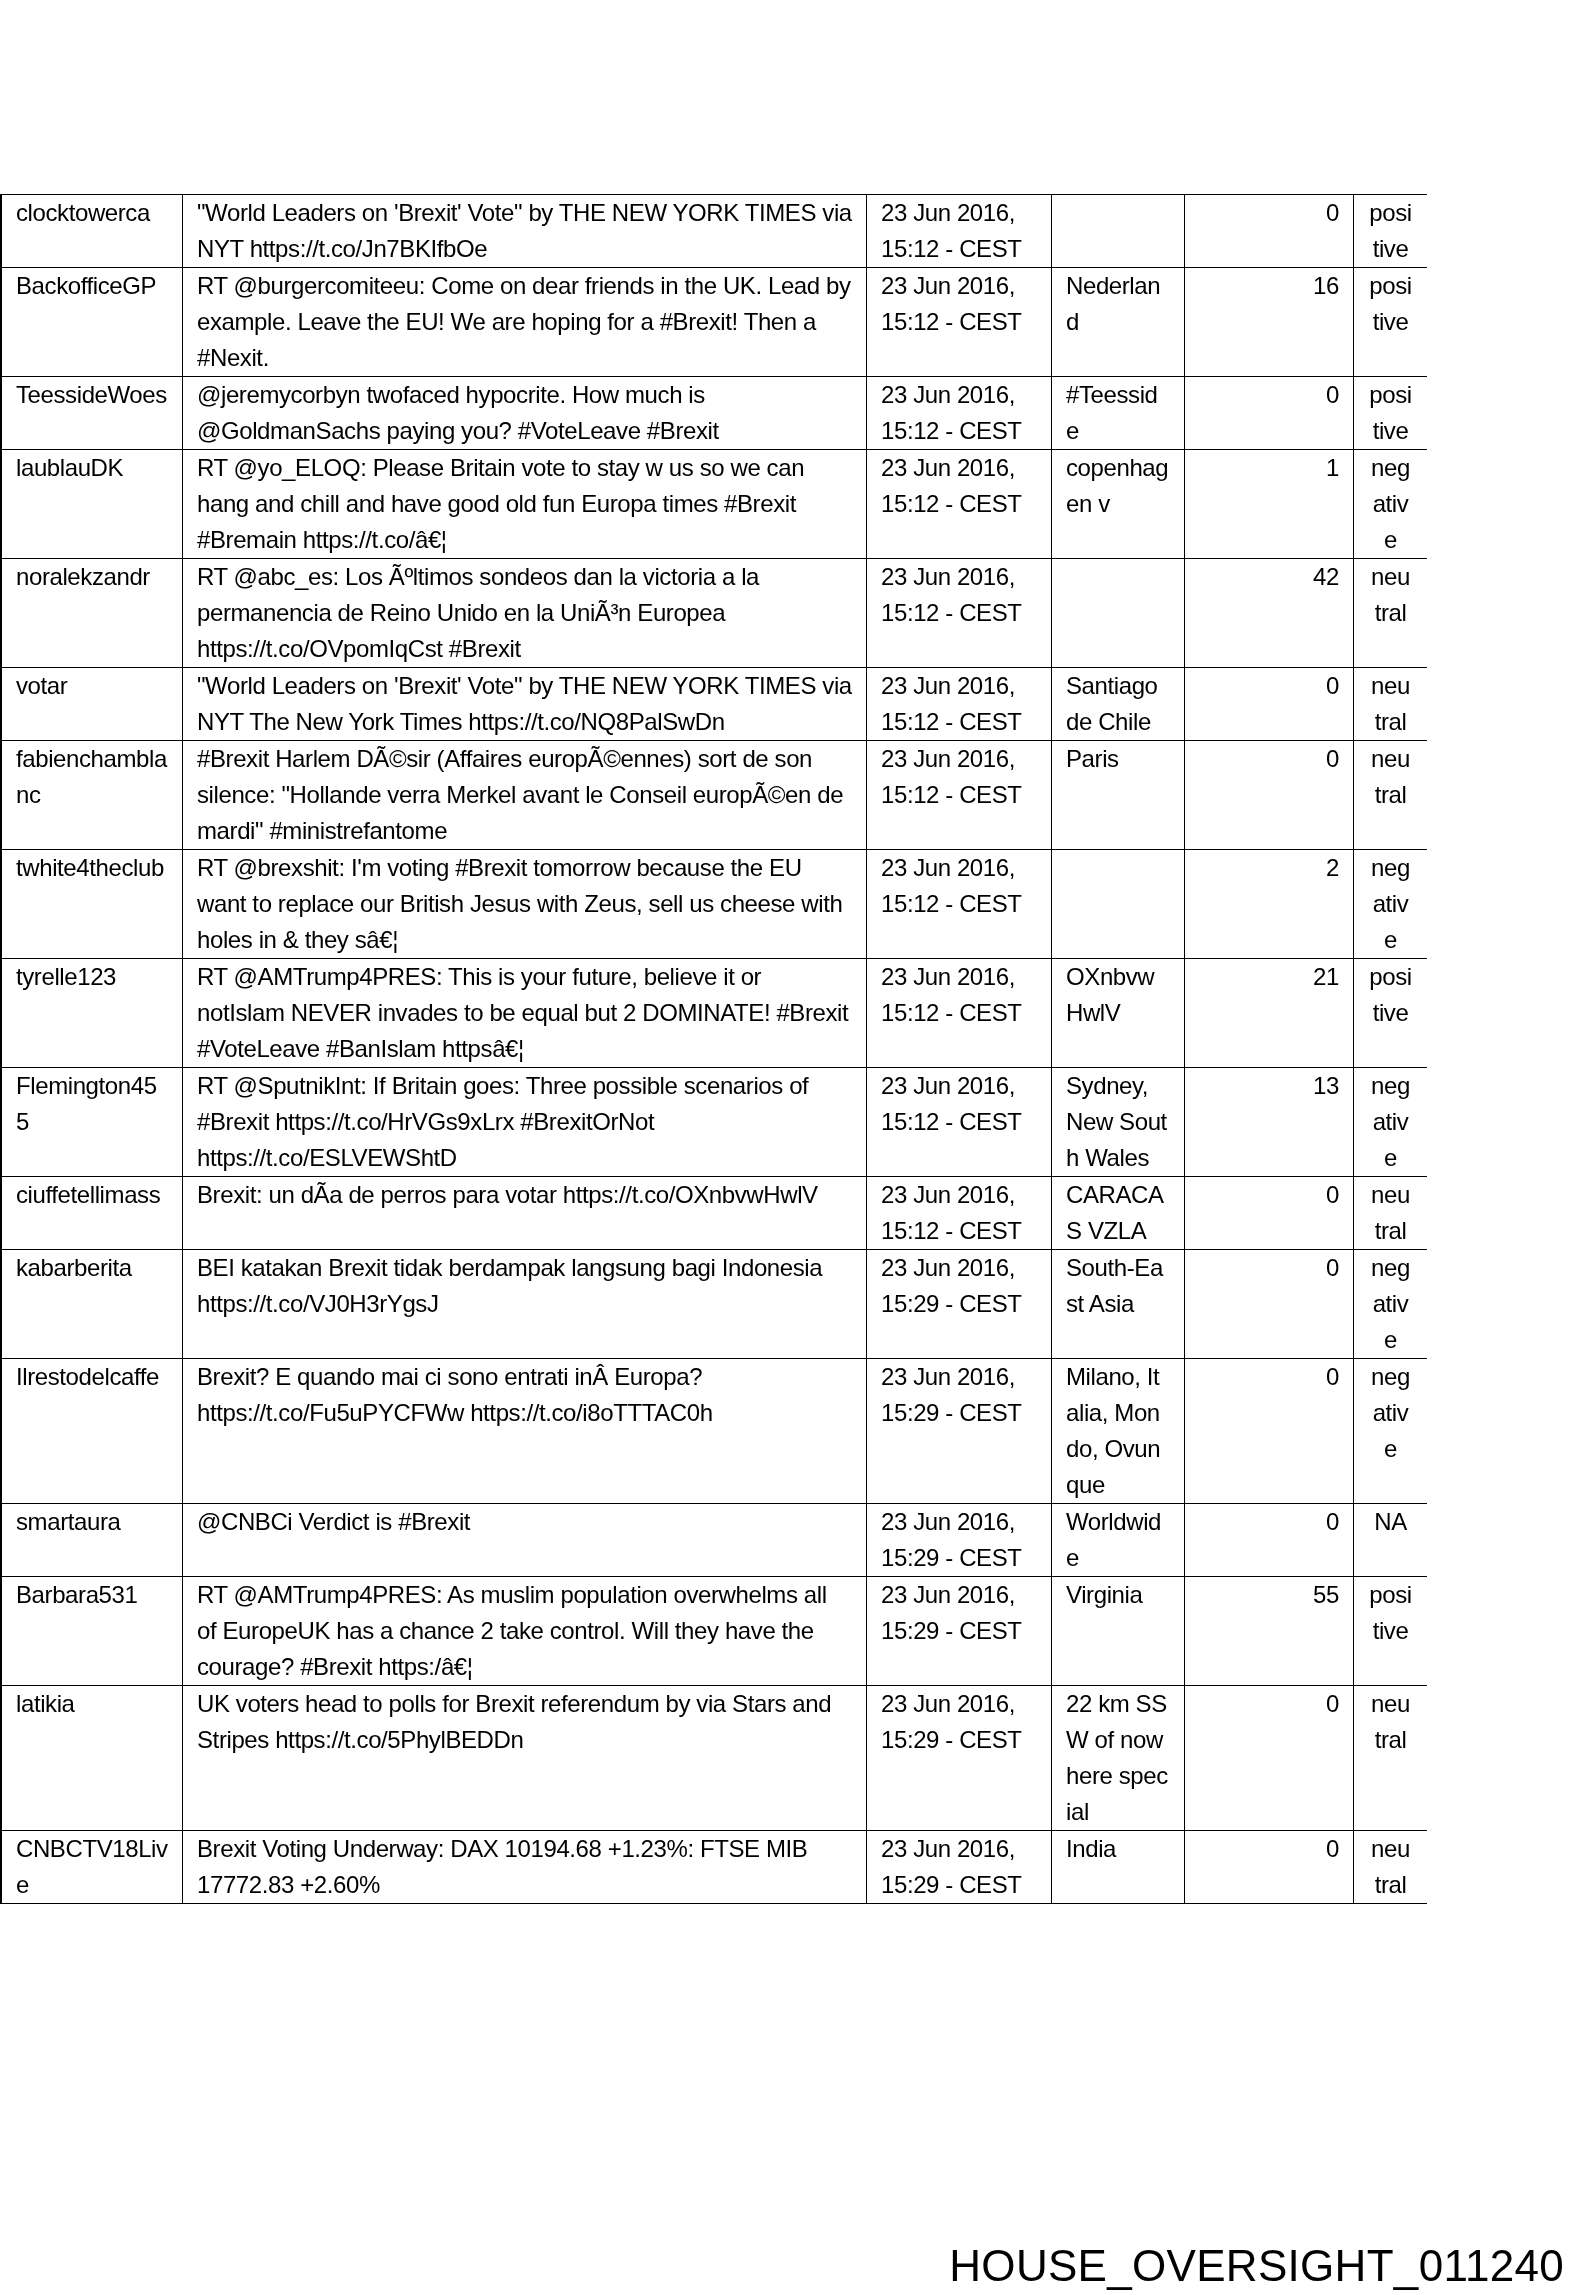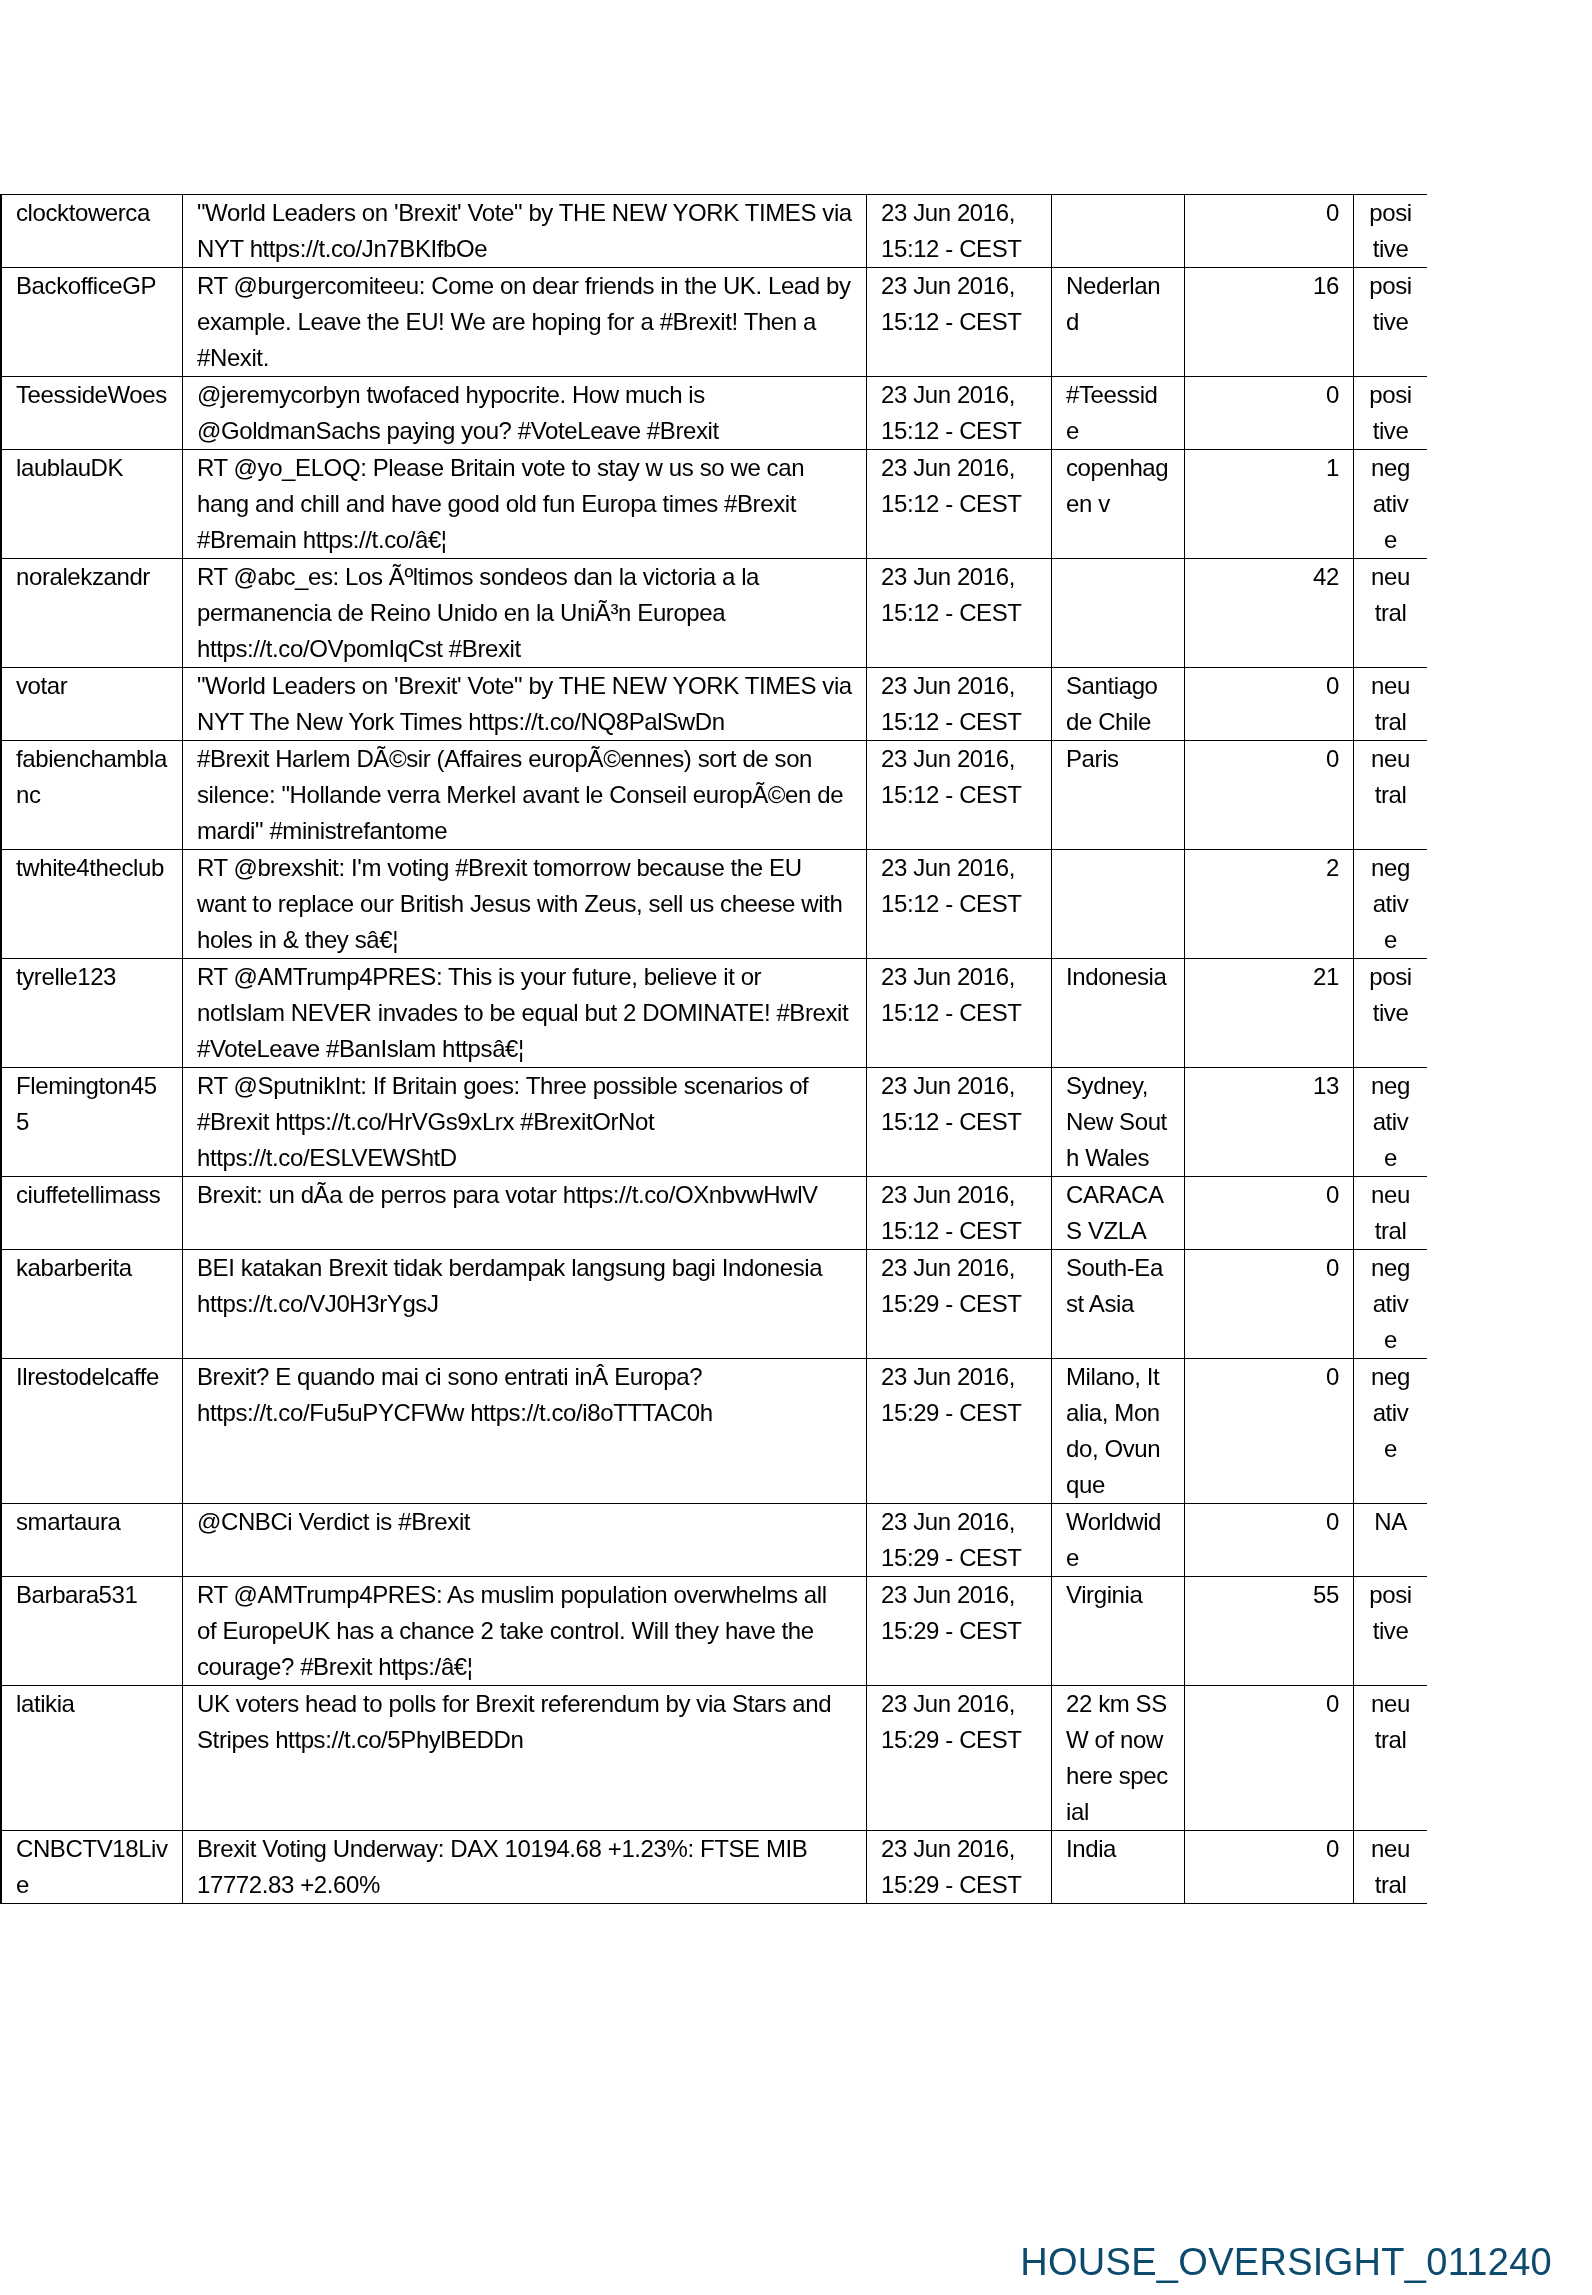--- a/index.html
+++ b/index.html
@@ -38,26 +38,26 @@
     .page-table tr td:last-child { border-right: none; text-align: center; }
     .page-table td.col-user { width: 152px; }
     .page-table td.col-text { width: 655px; word-break: normal; overflow-wrap: break-word; }
     .page-table td.col-time { width: 156px; word-break: normal; }
     .page-table td.col-loc  { width: 104px; }
     .page-table td.col-count { width: 140px; text-align: right; word-break: normal; }
     .page-table td.col-sent { word-break: normal; }
     .page-table td.v-thin { border-left-width: 1.3px; border-right-width: 1.3px; }
     .footer-id {
       position: absolute;
-      right: 40px;
+      right: 28px;
       top: 2241px;
       font-family: "Liberation Sans", sans-serif;
-      font-size: 38px;
+      font-size: 44px;
       letter-spacing: 0.3px;
-      color: #0c4a6e;
+      color: #000000;
     }
   </style>
 </head>
 <body>
 
 <table class="page-table">
   <tbody id="tweet-tbody">
   <tr>
         <td class="col-user">clocktowerca</td>
         <td class="col-text">"World Leaders on 'Brexit' Vote" by THE NEW YORK TIMES via NYT https://t.co/Jn7BKIfbOe</td>
@@ -119,21 +119,21 @@
         <td class="col-text">RT @brexshit: I'm voting #Brexit tomorrow because the EU want to replace our British Jesus with Zeus, sell us cheese with holes in &amp; they sâ€¦</td>
         <td class="col-time">23 Jun 2016, 15:12 - CEST</td>
         <td class="col-loc v-thin"></td>
         <td class="col-count v-thin">2</td>
         <td class="col-sent">negative</td>
       </tr>
       <tr>
         <td class="col-user">tyrelle123</td>
         <td class="col-text">RT @AMTrump4PRES: This is your future, believe it or notIslam NEVER invades to be equal but 2 DOMINATE! #Brexit #VoteLeave #BanIslam httpsâ€¦</td>
         <td class="col-time">23 Jun 2016, 15:12 - CEST</td>
-        <td class="col-loc v-thin">Indonesia</td>
+        <td class="col-loc v-thin">OXnbvwHwlV</td>
         <td class="col-count v-thin">21</td>
         <td class="col-sent">positive</td>
       </tr>
       <tr>
         <td class="col-user">Flemington455</td>
         <td class="col-text">RT @SputnikInt: If Britain goes: Three possible scenarios of #Brexit https://t.co/HrVGs9xLrx #BrexitOrNot https://t.co/ESLVEWShtD</td>
         <td class="col-time">23 Jun 2016, 15:12 - CEST</td>
         <td class="col-loc v-thin">Sydney, New South Wales</td>
         <td class="col-count v-thin">13</td>
         <td class="col-sent">negative</td>

